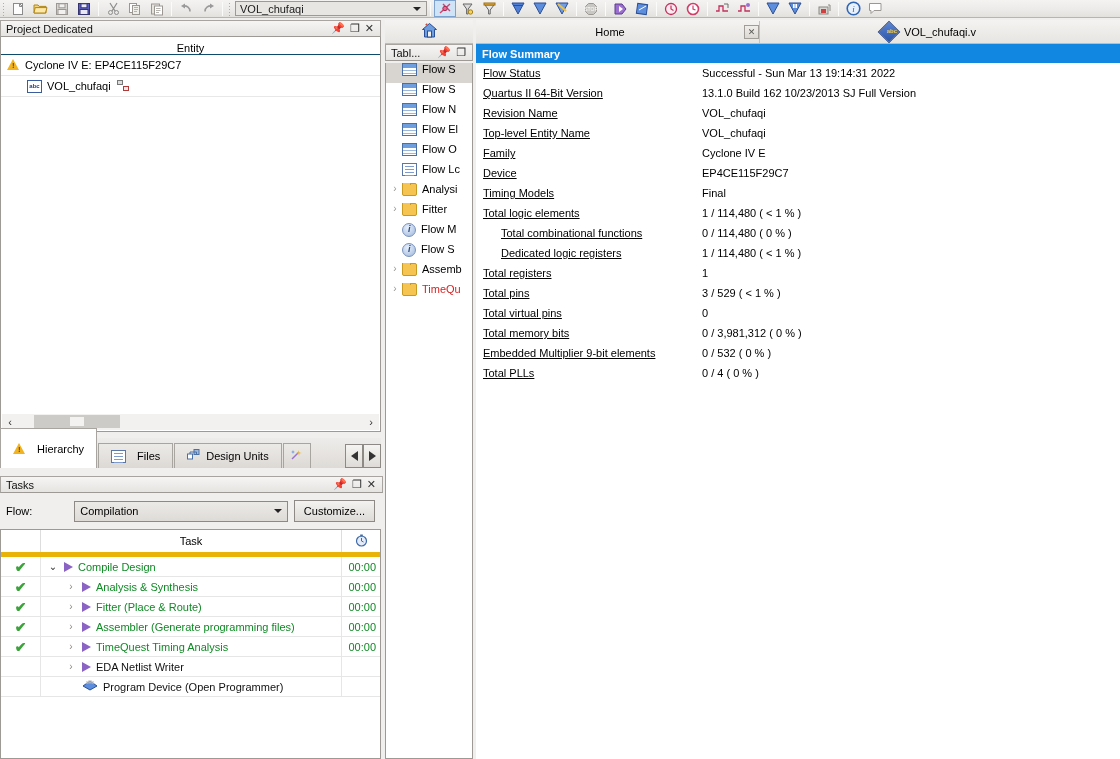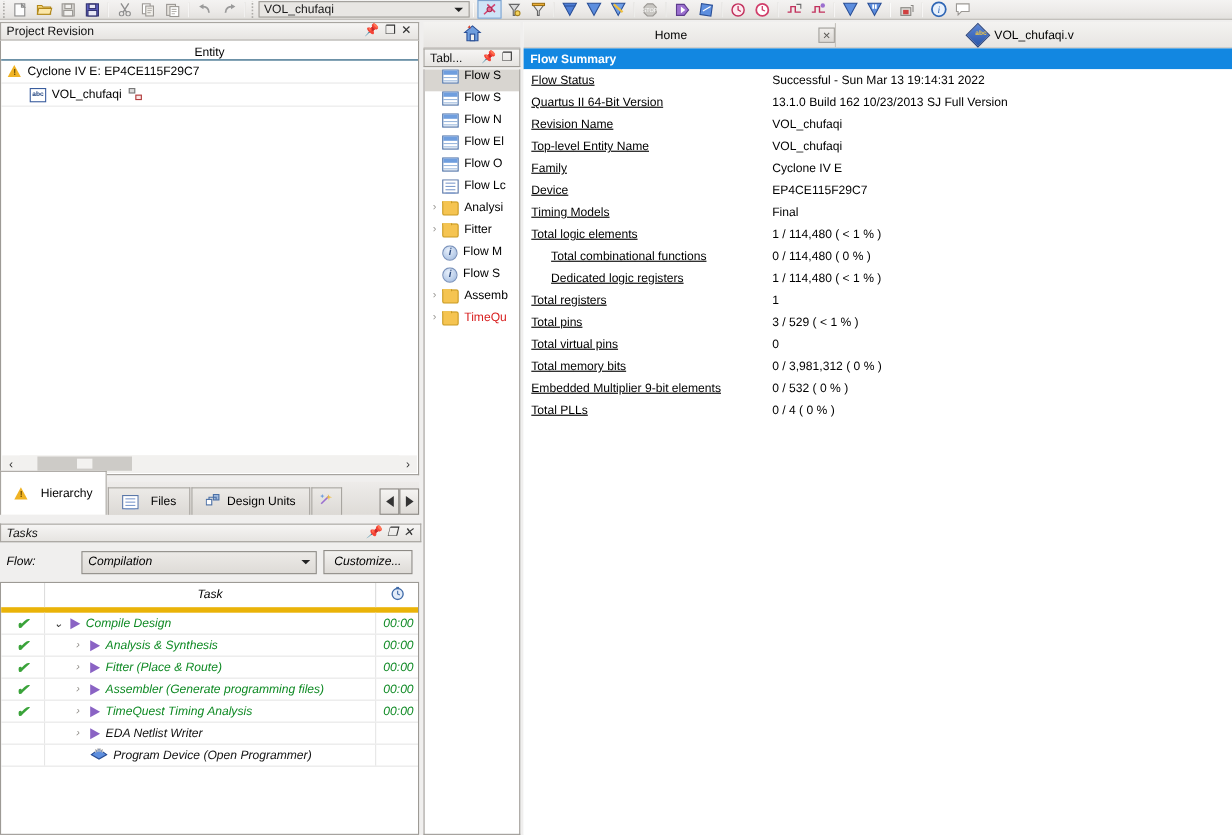--- a/index.html
+++ b/index.html
@@ -99,21 +99,21 @@
     background: linear-gradient(to bottom,#eceae7,#dcd9d5); margin-right: 1px; }
   .ftab.sel { background: #fff; height: 40px; }
   .nav-arrows { margin-left: auto; display: flex; align-items: flex-end; height: 26px; }
   .nav-arrows .na { width: 18px; height: 24px; border: 1px solid #8d8a85;
     background: linear-gradient(to bottom,#f5f4f2,#dedbd7);
     display: flex; align-items: center; justify-content: center; }
   .tri-l { width:0;height:0;border-top:5px solid transparent;border-bottom:5px solid transparent;border-right:7px solid #333; }
   .tri-r { width:0;height:0;border-top:5px solid transparent;border-bottom:5px solid transparent;border-left:7px solid #333; }
 
   
-  #tasks { position: absolute; left: 0; top: 476px; width: 383px; height: 283px; font-style: italic; }
+  #tasks { position: absolute; left: 0; top: 476px; width: 383px; height: 283px; }
   #tasks-flowbar { position: absolute; left: 0; top: 19px; width: 381px; height: 32px;
     display: flex; align-items: center; padding: 0 6px; gap: 6px; background: #f0efee; }
   .flow-label { font-size: 11px; }
   .flow-combo { width: 240px; height: 21px; background: linear-gradient(to bottom,#eceae7,#dedbd7);
     border: 1px solid #8d8a85; display: flex; align-items: center; padding-left: 5px;
     font-size: 11px; position: relative; margin-left: 36px; }
   .flow-combo .arrow { position: absolute; right: 5px; top: 0; bottom: 0;
     display: flex; align-items: center; }
   .btn3d { height: 22px; padding: 0 9px; font-size: 11px;
     background: linear-gradient(to bottom,#f3f2f0,#dedbd7); border: 1px solid #8d8a85;
@@ -391,21 +391,21 @@
     </div>
     <div class="tbtn">
       <svg width="15" height="13" viewBox="0 0 15 13">
           <path d="M1.5 1.5 H13 V8.5 H6 L3 11.5 V8.5 H1.5 Z" fill="#fff" stroke="#9b9894"></path>
         </svg>
     </div>
   </div>
 
   <div id="projnav">
     <div class="panel-title">
-      <span class="ttl">Project Revision</span>
+      <span class="ttl">Project Dedicated</span>
       <span class="panel-btns">
         <span class="pbtn">📌</span>
         <span class="pbtn">❐</span>
         <span class="pbtn">✕</span>
       </span>
     </div>
     <div id="projnav-body">
       <div class="entity-hdr">
         <span>Entity</span>
       </div>

